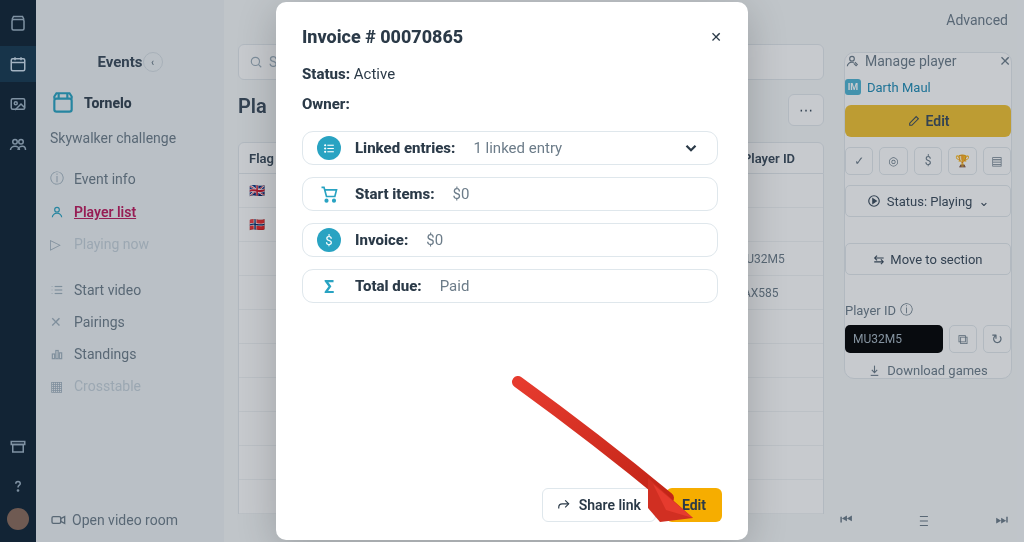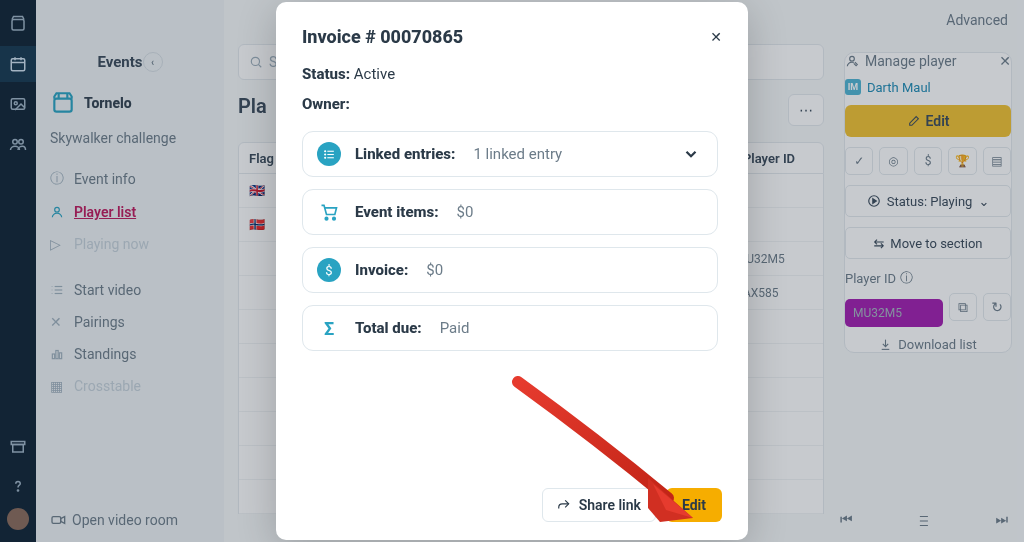--- a/index.html
+++ b/index.html
@@ -166,28 +166,28 @@
   display: flex; gap: 6px; margin-bottom: 10px;
 }
 .player-panel .icon-row .ib {
   flex: 1; height: 28px; border: 1px solid #e3e9ed; border-radius: 5px;
   display: flex; align-items: center; justify-content: center;
   font-size: 12px; color: #6c7c89; background: #fff;
 }
 .player-panel .status-btn {
   width: 100%; height: 32px; border: 1px solid #e3e9ed; border-radius: 5px;
   display: flex; align-items: center; justify-content: center; gap: 6px;
-  font-size: 13px; color: #3a4a5a; margin-bottom: 10px;
+  font-size: 13px; color: #3a4a5a; margin-bottom: 26px;
 }
 .player-panel .section-label { font-size: 13px; color: #6c7c89; margin: 6px 0 6px; display: flex; align-items: center; gap: 4px;}
 .player-panel .pid-row { display: flex; gap: 6px; margin-bottom: 10px; }
 .player-panel .pid-input {
-  flex: 1; height: 28px; background: #a21caf; border-radius: 5px;
+  flex: 1; height: 28px; background: #000000; border-radius: 5px;
   display: flex; align-items: center; padding: 0 8px;
-  color: #a6b5c1; font-size: 12px; margin-top: 6px;
+  color: #a6b5c1; font-size: 12px;
 }
 .player-panel .pid-btn {
   width: 28px; height: 28px; border: 1px solid #e3e9ed; border-radius: 5px;
   display: flex; align-items: center; justify-content: center; color: #6c7c89;
 }
 .player-panel .download-link {
   display: flex; align-items: center; justify-content: center; gap: 6px;
   color: #6c7c89; font-size: 13px; margin-top: 4px;
 }
 
@@ -223,21 +223,21 @@
 
 .modal .scroll {
   flex: 1; overflow-y: auto; padding-right: 4px;
 }
 .modal .status-line { font-size: 15px; color: #2b3a48; margin-bottom: 12px; }
 .modal .status-line b { font-weight: 800; }
 .modal .owner-line { font-size: 15px; font-weight: 800; color: #2b3a48; margin-bottom: 18px; }
 
 .modal .info-card {
   border: 1px solid #dfe7ec; border-radius: 11px;
-  height: 46px; margin-bottom: 12px;
+  height: 34px; margin-bottom: 12px;
   display: flex; align-items: center;
   padding: 0 14px; gap: 14px;
 }
 .modal .info-card .ic-icon {
   width: 24px; height: 24px; border-radius: 50%;
   background: #29a3c2; color: #fff;
   display: flex; align-items: center; justify-content: center;
   font-size: 13px;
 }
 .modal .info-card.line .ic-icon { background: transparent; color: #29a3c2; font-size: 18px; }
@@ -521,21 +521,21 @@
       <div class="pid-btn">↻</div>
     </div>
     <div class="download-link">
       <span>
         <svg width="13" height="13" viewBox="0 0 24 24" fill="none" stroke="#6c7c89" stroke-width="2">
             <path d="M12 3v12"></path>
             <path d="M7 11l5 5 5-5"></path>
             <path d="M5 21h14"></path>
           </svg>
       </span>
-      <span>Download list</span>
+      <span>Download games</span>
     </div>
   </div>
 
   <div class="playback">
     <span>⏮</span>
     <span>Ⲷ</span>
     <span>⏭</span>
   </div>
 </div>
 
@@ -573,21 +573,21 @@
       </div>
 
       <div class="info-card line">
         <span class="ic-icon">
           <svg width="20" height="20" viewBox="0 0 24 24" fill="none" stroke="#29a3c2" stroke-width="2">
               <circle cx="9" cy="20" r="1.5" fill="#29a3c2"></circle>
               <circle cx="18" cy="20" r="1.5" fill="#29a3c2"></circle>
               <path d="M3 4h3l3 11h10l2-8H7"></path>
             </svg>
         </span>
-        <span class="ic-label">Event items:</span>
+        <span class="ic-label">Start items:</span>
         <span class="ic-value">$0</span>
       </div>
 
       <div class="info-card">
         <span class="ic-icon">$</span>
         <span class="ic-label">Invoice:</span>
         <span class="ic-value">$0</span>
       </div>
 
       <div class="info-card line">

